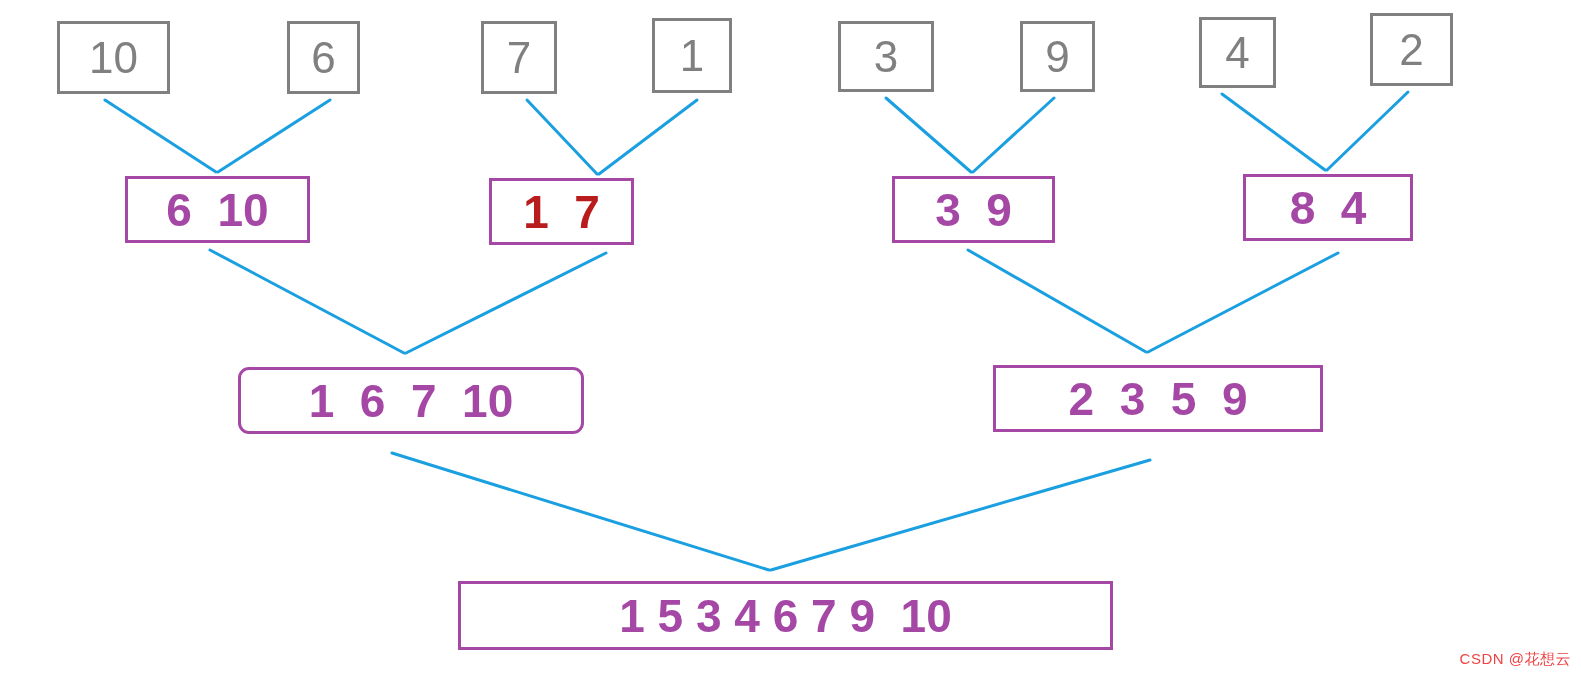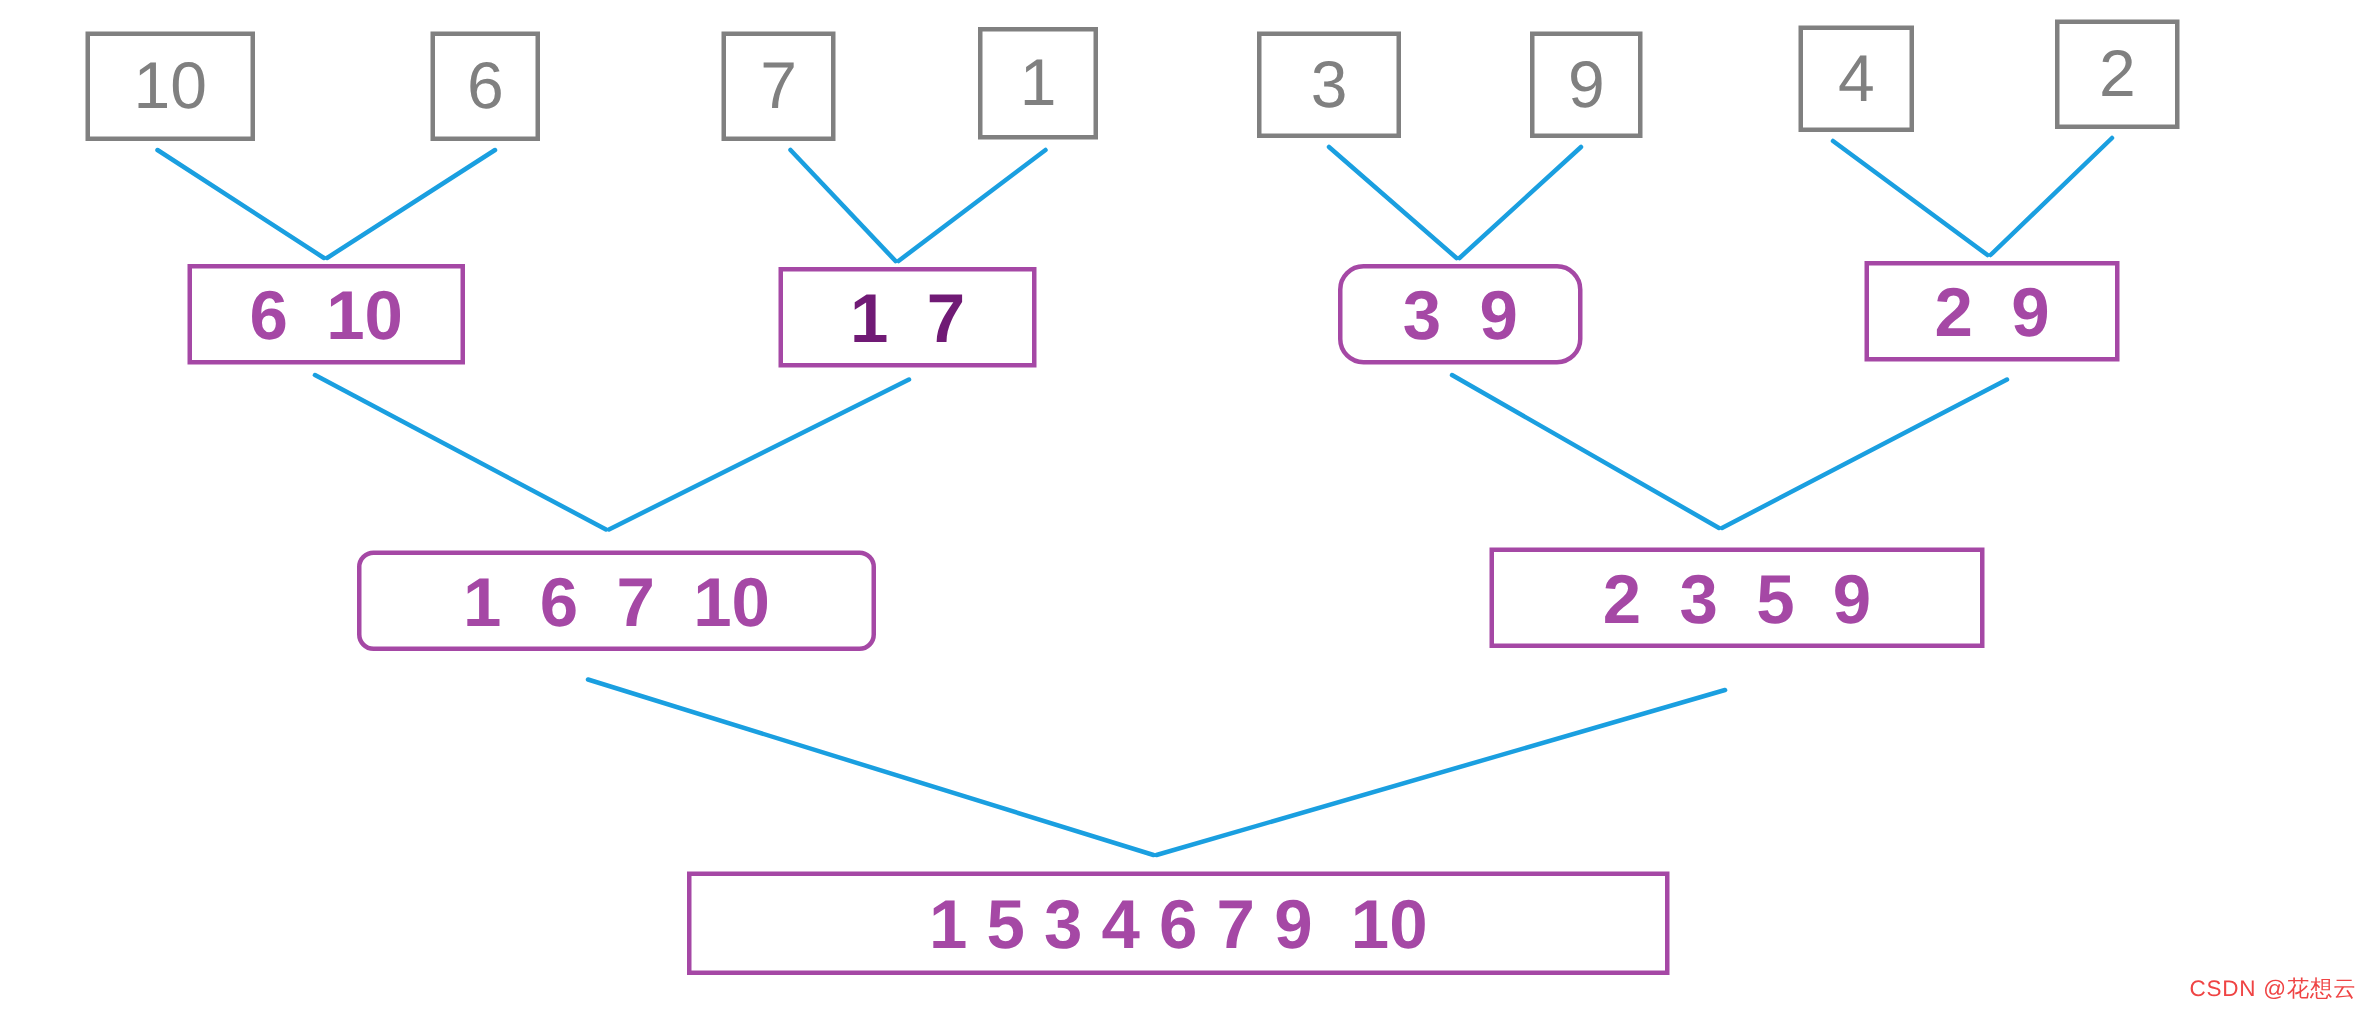--- a/index.html
+++ b/index.html
@@ -80,21 +80,21 @@
   <div id="nodes-layer">
       <div class="node leaf" style="left: 57px; top: 21px; width: 113px; height: 73px; border-color: rgb(128, 128, 128); color: rgb(128, 128, 128);">10</div>
       <div class="node leaf" style="left: 287px; top: 21px; width: 73px; height: 73px; border-color: rgb(128, 128, 128); color: rgb(128, 128, 128);">6</div>
       <div class="node leaf" style="left: 481px; top: 21px; width: 76px; height: 73px; border-color: rgb(128, 128, 128); color: rgb(128, 128, 128);">7</div>
       <div class="node leaf" style="left: 652px; top: 18px; width: 80px; height: 75px; border-color: rgb(128, 128, 128); color: rgb(128, 128, 128);">1</div>
       <div class="node leaf" style="left: 838px; top: 21px; width: 96px; height: 71px; border-color: rgb(128, 128, 128); color: rgb(128, 128, 128);">3</div>
       <div class="node leaf" style="left: 1020px; top: 21px; width: 75px; height: 71px; border-color: rgb(128, 128, 128); color: rgb(128, 128, 128);">9</div>
       <div class="node leaf" style="left: 1199px; top: 17px; width: 77px; height: 71px; border-color: rgb(128, 128, 128); color: rgb(128, 128, 128);">4</div>
       <div class="node leaf" style="left: 1370px; top: 13px; width: 83px; height: 73px; border-color: rgb(128, 128, 128); color: rgb(128, 128, 128);">2</div>
       <div class="node merged" style="left: 125px; top: 176px; width: 185px; height: 67px; border-color: rgb(165, 72, 165); color: rgb(165, 72, 165);">6  10</div>
-      <div class="node merged" style="left: 519px; top: 178px; width: 172px; height: 67px; border-color: rgb(165, 72, 165); color: #701a75;">1  7</div>
-      <div class="node merged" style="left: 892px; top: 176px; width: 163px; height: 67px; border-color: rgb(165, 72, 165); color: rgb(165, 72, 165); border-radius: 17px;">3  9</div>
-      <div class="node merged" style="left: 1243px; top: 174px; width: 170px; height: 67px; border-color: rgb(165, 72, 165); color: rgb(165, 72, 165);">2  9</div>
+      <div class="node merged" style="left: 489px; top: 178px; width: 145px; height: 67px; border-color: rgb(165, 72, 165); color: #b91c1c;">1  7</div>
+      <div class="node merged" style="left: 892px; top: 176px; width: 163px; height: 67px; border-color: rgb(165, 72, 165); color: rgb(165, 72, 165);">3  9</div>
+      <div class="node merged" style="left: 1243px; top: 174px; width: 170px; height: 67px; border-color: rgb(165, 72, 165); color: rgb(165, 72, 165);">8  4</div>
       <div class="node merged" style="left: 238px; top: 367px; width: 346px; height: 67px; border-color: rgb(165, 72, 165); color: rgb(165, 72, 165); border-radius: 11px;">1  6  7  10</div>
       <div class="node merged" style="left: 993px; top: 365px; width: 330px; height: 67px; border-color: rgb(165, 72, 165); color: rgb(165, 72, 165);">2  3  5  9</div>
       <div class="node merged" style="left: 458px; top: 581px; width: 655px; height: 69px; border-color: rgb(165, 72, 165); color: rgb(165, 72, 165);">1 5 3 4 6 7 9  10</div>
     </div>
   <div class="watermark">CSDN @花想云</div>
 </div>
 
 </body></html>

